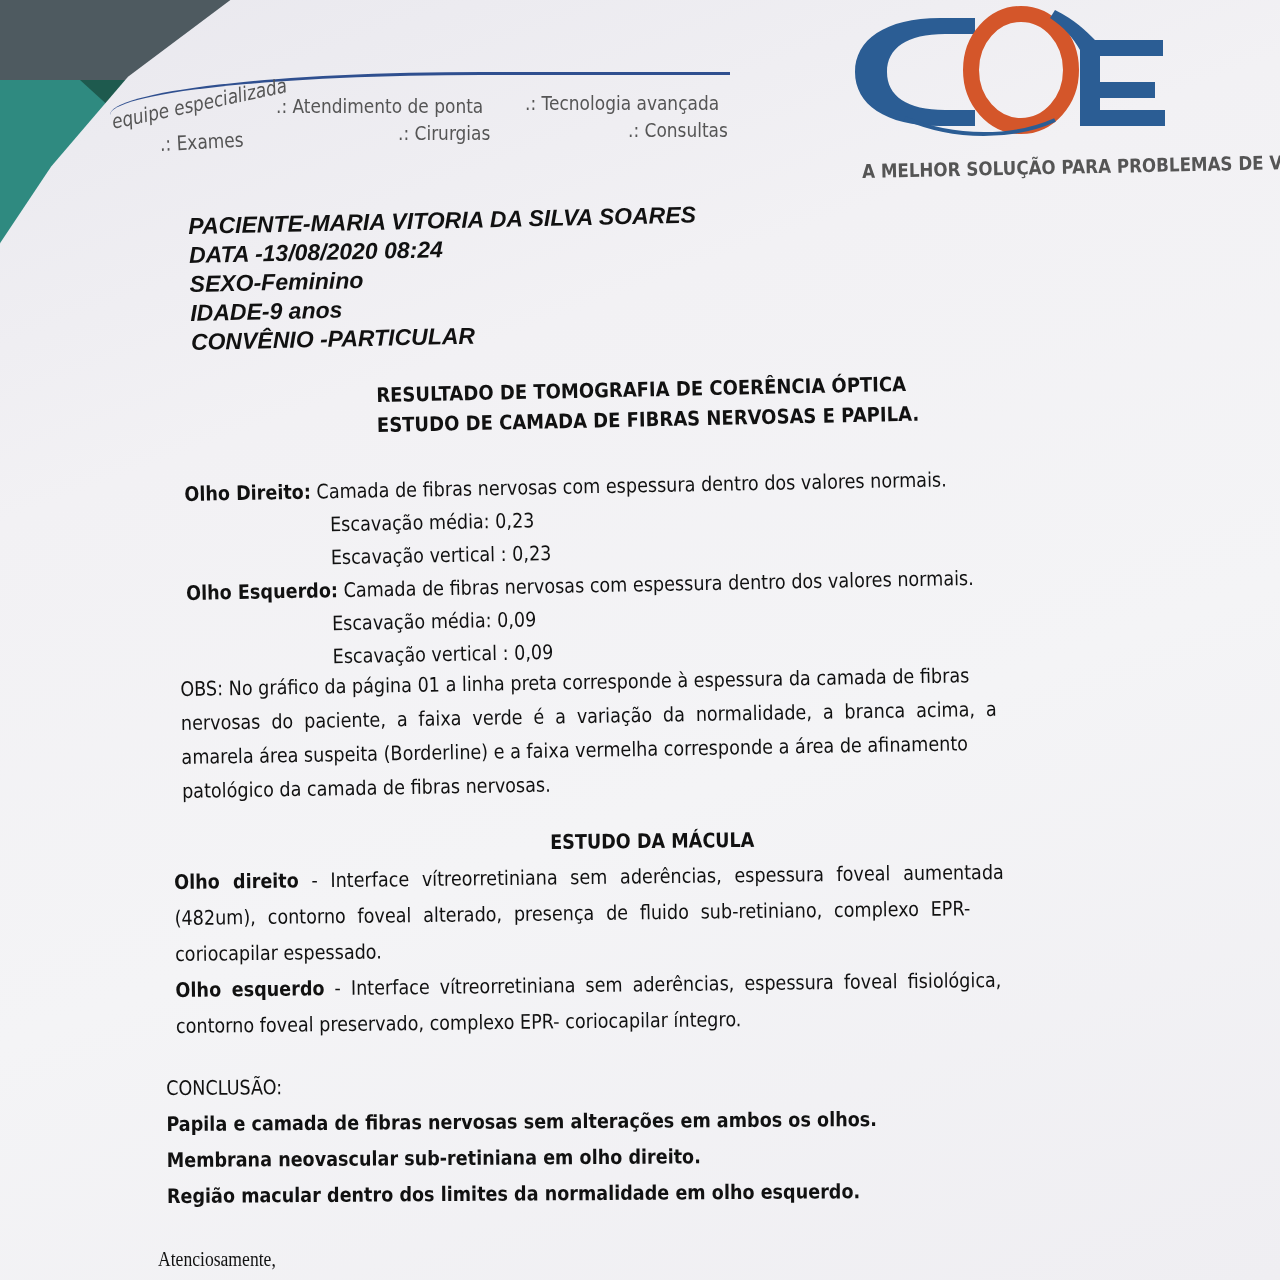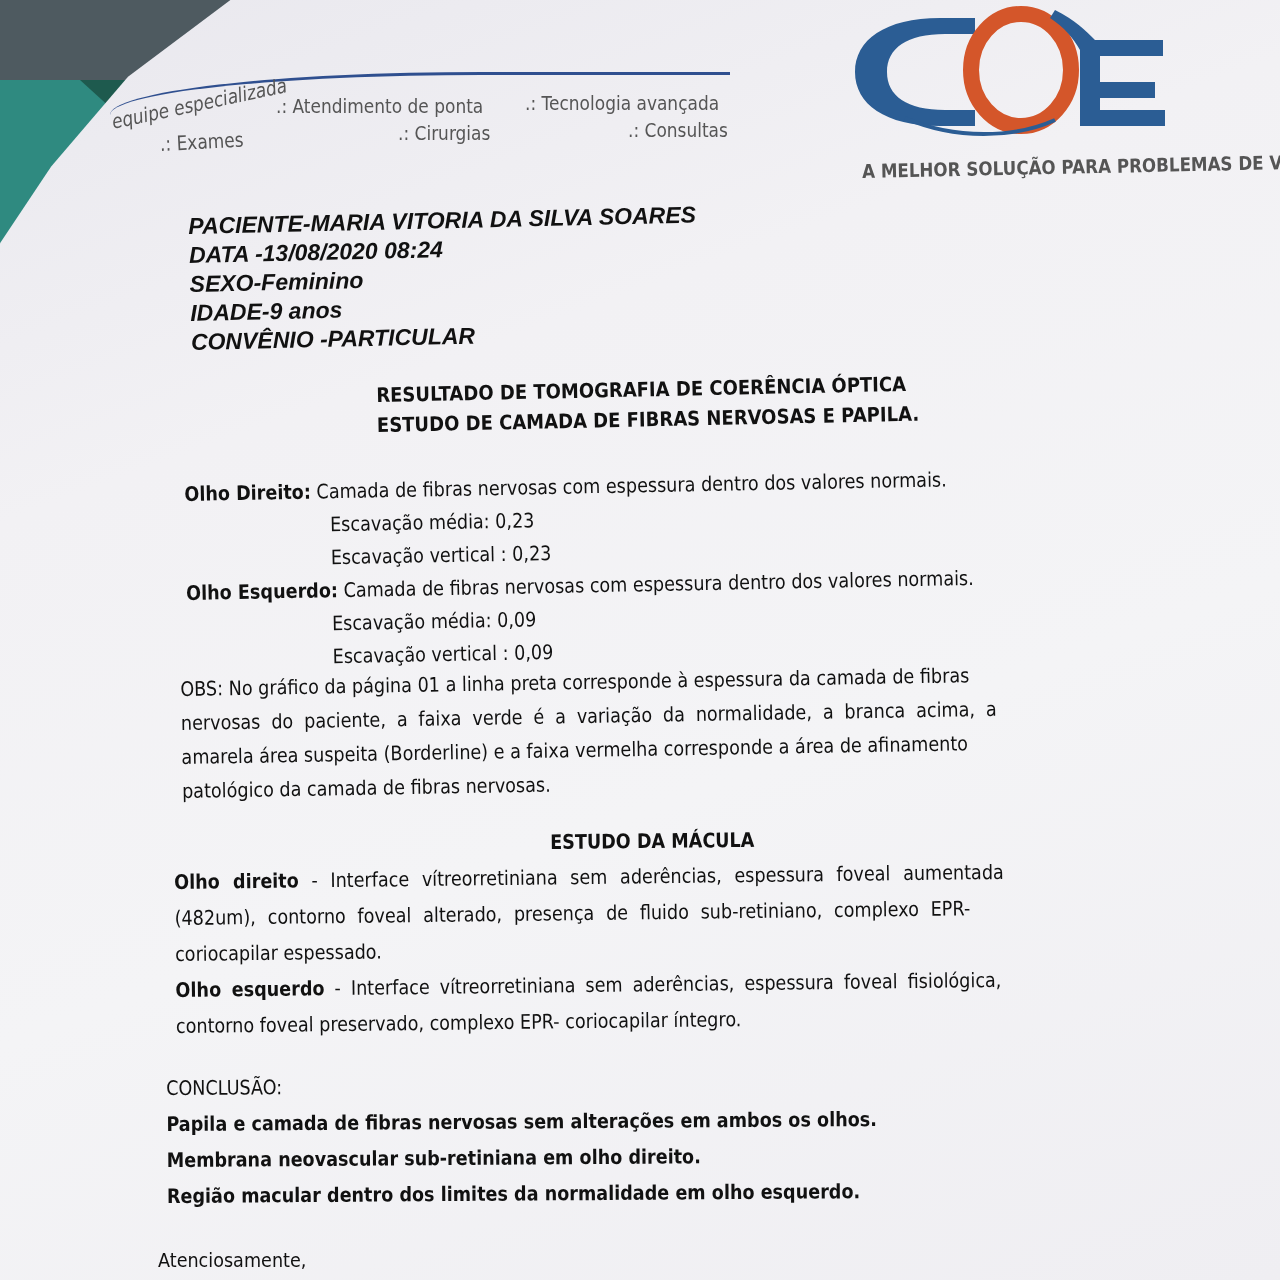--- a/index.html
+++ b/index.html
@@ -110,16 +110,16 @@
     <div class="line">contorno foveal preservado, complexo EPR- coriocapilar íntegro.</div>
   </div>
 
   <div class="body-block" style="left:166px;top:1070px;line-height:36px;transform:rotate(-0.4deg);">
     <div class="line">CONCLUSÃO:</div>
     <div class="line b">Papila e camada de fibras nervosas sem alterações em ambos os olhos.</div>
     <div class="line b">Membrana neovascular sub-retiniana em olho direito.</div>
     <div class="line b">Região macular dentro dos limites da normalidade em olho esquerdo.</div>
   </div>
 
-  <div class="body-block" style="left:158px;top:1248px;">
+  <div class="body-block" style="left:158px;top:1248px;font-family:Liberation Serif, serif;">
     <div class="line">Atenciosamente,</div>
   </div>
 </div>
 
 </body></html>

